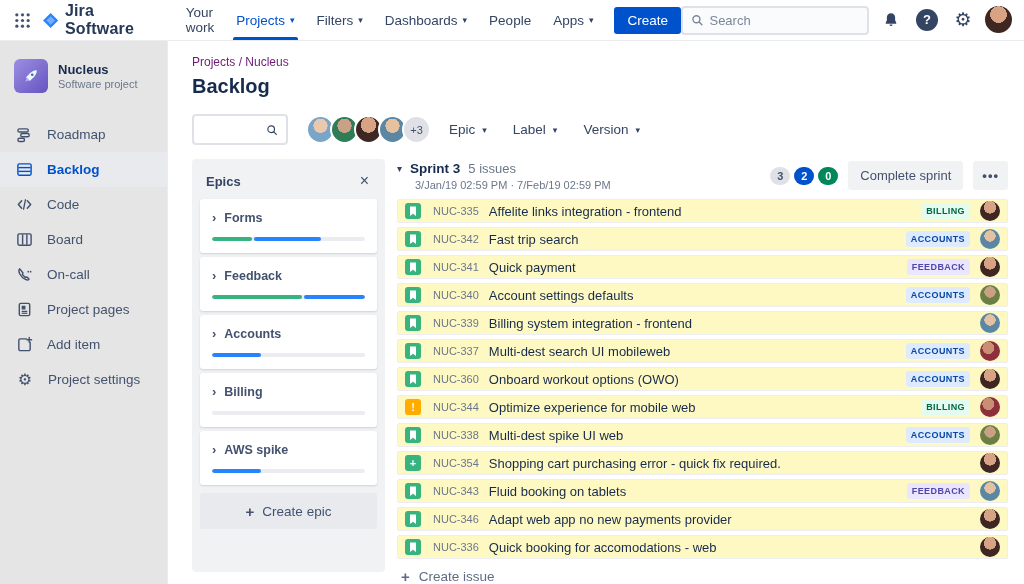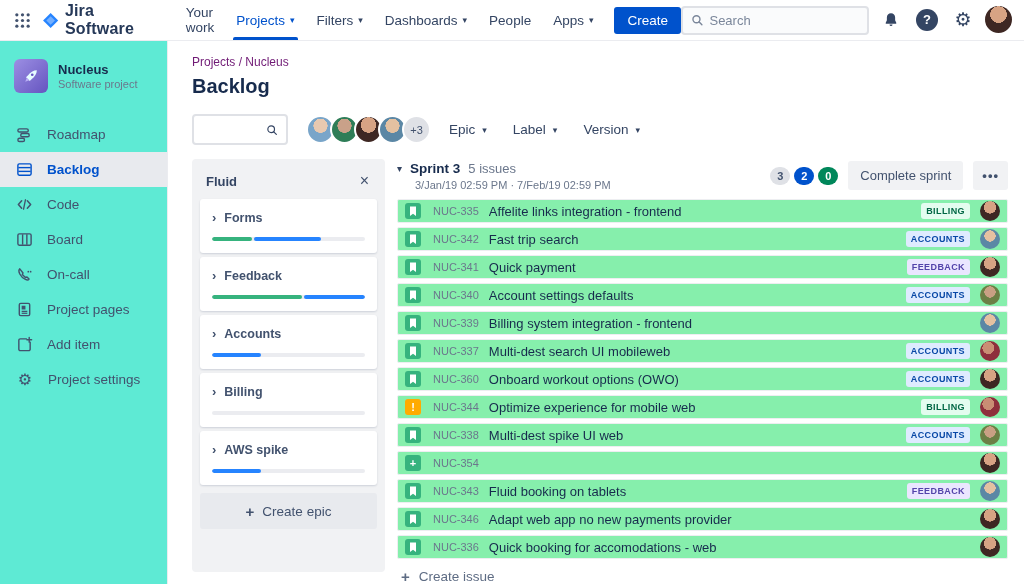--- a/index.html
+++ b/index.html
@@ -38,21 +38,21 @@
   .avatar { border-radius:50%; display:inline-block; }
   .av1 { background:radial-gradient(circle at 50% 32%, #D7A384 0 36%, #3E2723 37% 100%); }
   .av2 { background:radial-gradient(circle at 50% 35%, #C9A189 0 34%, #2E7D57 35% 100%); }
   .av3 { background:radial-gradient(circle at 50% 35%, #C9A084 0 34%, #6B7F45 35% 100%); }
   .av4 { background:radial-gradient(circle at 50% 35%, #E4C1A1 0 34%, #5B87A5 35% 100%); }
   .av5 { background:radial-gradient(circle at 42% 35%, #C98E74 0 34%, #8E2F3C 35% 100%); }
   .av6 { background:radial-gradient(circle at 50% 35%, #E8C9B0 0 34%, #79A5C9 35% 100%); }
 
   
   .main { display:flex; height:543px; }
-  .sidebar { width:168px; background:#5eead4; border-right:1px solid #EBECF0;
+  .sidebar { width:168px; background:#e5e5e5; border-right:1px solid #EBECF0;
     padding-top:18px; flex-shrink:0; }
   .proj { display:flex; align-items:center; gap:10px; padding:0 14px; }
   .proj-icon { width:34px; height:34px; border-radius:6px; flex-shrink:0;
     background:linear-gradient(135deg,#9C8FE3,#6554C0); display:flex; align-items:center; justify-content:center; }
   .proj-name { font-size:13px; font-weight:700; color:#172B4D; }
   .proj-type { font-size:11px; color:#6B778C; margin-top:1px; }
   .menu { margin-top:24px; }
   .menu-item { display:flex; align-items:center; gap:14px; height:35px; padding:0 16px;
     font-size:13.5px; color:#42526E; cursor:pointer; }
   .menu-item svg, .menu-item .mi-glyph { flex-shrink:0; }
@@ -114,21 +114,21 @@
   .pill { min-width:20px; height:18px; border-radius:10px; font-size:11px; font-weight:700;
     display:flex; align-items:center; justify-content:center; padding:0 6px; }
   .pill.todo { background:#DFE1E6; color:#42526E; }
   .pill.inprog { background:#0052CC; color:#fff; }
   .pill.done { background:#00875A; color:#fff; }
   .btn-subtle { background:#F1F2F4; border:none; border-radius:3px; color:#42526E;
     font-size:13px; font-weight:500; padding:7px 12px; margin-left:6px; cursor:pointer; font-family:inherit; }
   .btn-more { padding:7px 9px; font-weight:700; letter-spacing:1px; }
 
   .issue-list { }
-  .issue-row { display:flex; align-items:center; height:24px; background:#86efac;
+  .issue-row { display:flex; align-items:center; height:24px; background:#fef9c3;
     border:1px solid #EDEEF1; border-radius:2px; margin-bottom:4px; padding:0 7px;
     cursor:pointer; }
   .type-ic { width:16px; height:16px; border-radius:3px; display:flex; align-items:center;
     justify-content:center; flex-shrink:0; }
   .type-story { background:#36B37E; }
   .type-incident { background:#FFAB00; }
   .type-improvement { background:#36B37E; }
   .type-ic .glyph { color:#fff; font-size:11px; font-weight:700; line-height:1; }
   .issue-key { font-size:11px; color:#6B778C; font-weight:500; margin:0 10px 0 12px;
     white-space:nowrap; }
@@ -332,21 +332,21 @@
       <div class="dd">
         <span>Version</span>
         <span class="caret">▾</span>
       </div>
     </div>
 
     <div class="content-body">
 
       <div class="epics-panel">
         <div class="epics-head">
-          <span class="epics-title">Fluid</span>
+          <span class="epics-title">Epics</span>
           <span class="close-x">×</span>
         </div>
         <div class="epic-card">
           <div class="epic-name-row">
             <span class="epic-chev">›</span>
             <span class="epic-name">Forms</span>
           </div>
           <div class="epic-bar">
             <div class="seg done" style="width: 26%;"></div>
             <div class="seg prog" style="width: 44%;"></div>
@@ -531,20 +531,21 @@
             <span class="issue-spacer"></span>
             <span class="lbl accounts">ACCOUNTS</span>
             <span class="avatar av3"></span>
           </div>
 
           <div class="issue-row">
             <span class="type-ic type-improvement">
                 <span class="glyph">+</span>
               </span>
             <span class="issue-key">NUC-354</span>
+            <span class="issue-sum">Shopping cart purchasing error - quick fix required.</span>
             <span class="issue-spacer"></span>
             <span class="avatar av1"></span>
           </div>
 
           <div class="issue-row">
             <span class="type-ic type-story">
                 <svg width="16" height="16" viewBox="0 0 16 16">
                   <path d="M5 3.5h6V13l-3-2.3L5 13z" fill="#fff"></path>
                 </svg>
               </span>

